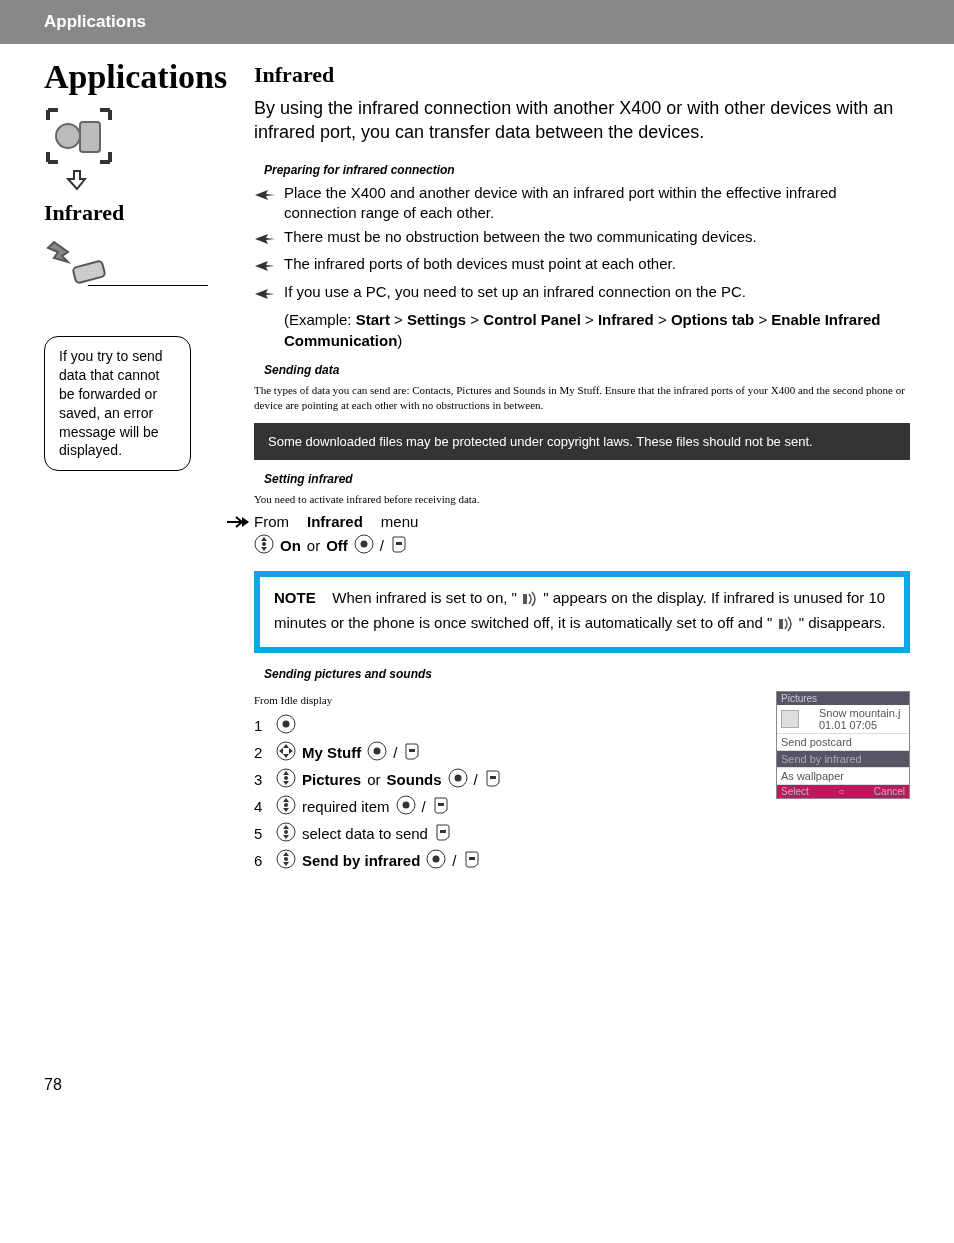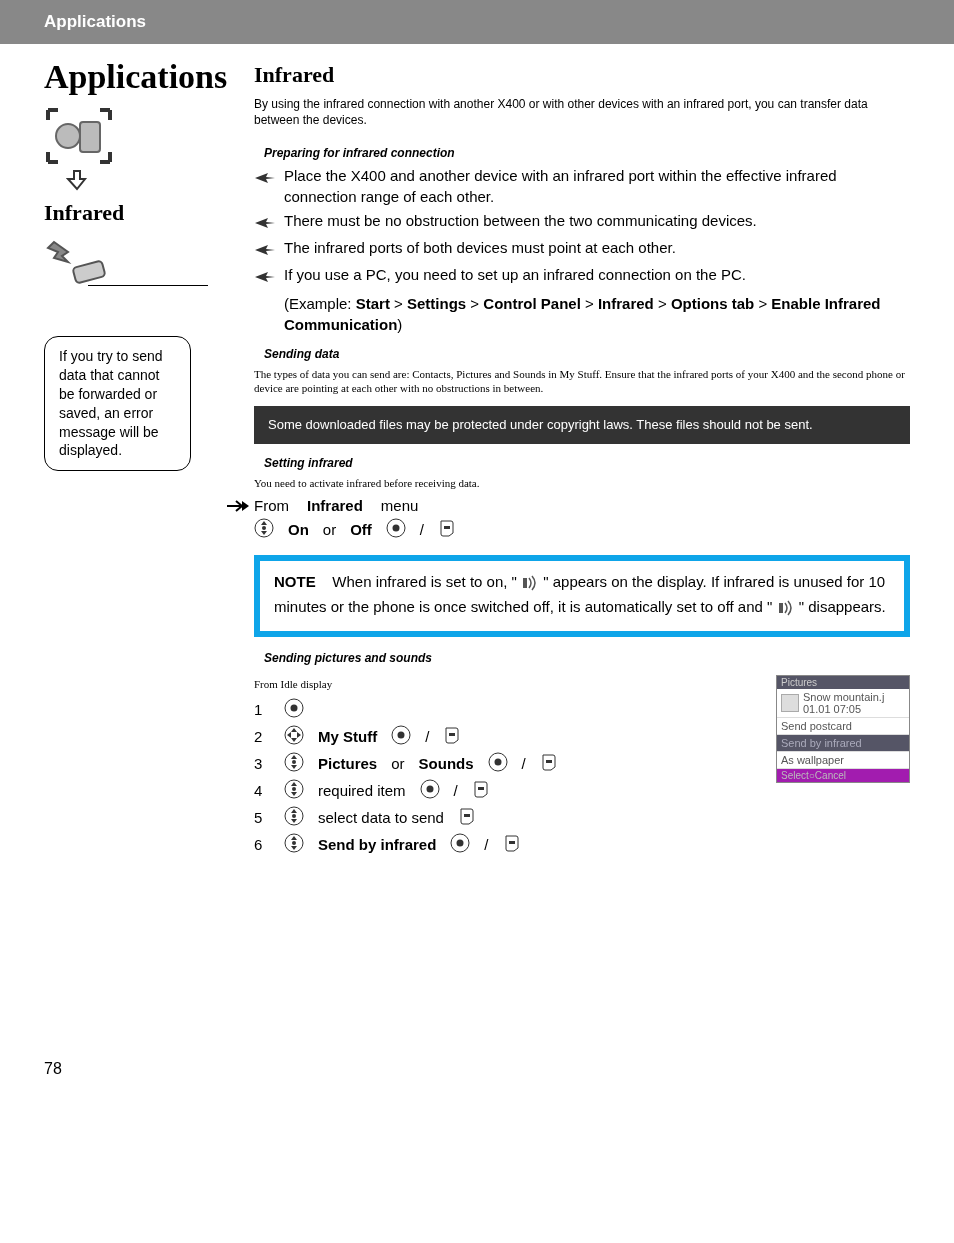--- a/index.html
+++ b/index.html
@@ -55,21 +55,21 @@
       line-height: 1.35;
       width: 147px;
     }
     .sec-title {
       font-family: "Comic Sans MS", cursive;
       font-size: 22px;
       font-weight: bold;
       margin-bottom: 8px;
     }
     .intro {
-      font-size: 12px;
+      font-size: 18px;
       line-height: 1.35;
       margin-bottom: 18px;
     }
     .sub-head {
       font-style: italic;
       font-weight: bold;
       font-size: 12px;
       margin: 12px 0 6px 10px;
     }
     .bullets { margin-bottom: 10px; }
@@ -96,21 +96,21 @@
       color: #fff;
       padding: 10px 14px;
       font-size: 13px;
       line-height: 1.35;
       margin: 10px 0;
     }
     .plain { font-size: 11px; line-height: 1.35; margin: 6px 0; font-family: Liberation Serif, serif; }
     .step-row {
       display: flex;
       align-items: center;
-      gap: 14px;
+      gap: 6px;
       font-size: 15px;
       margin: 4px 0;
     }
     .step-row .num { width: 16px; }
     .from-row {
       display: flex;
       align-items: center;
       gap: 18px;
       font-size: 15px;
       margin: 6px 0 4px 0;
@@ -145,33 +145,33 @@
     }
     .phone-top {
       background: #556;
       color: #ccc;
       padding: 1px 4px;
       font-size: 10px;
     }
     .phone-row {
       display: flex;
       align-items: center;
-      gap: 4px;
+      gap: 20px;
       padding: 2px 4px;
       border-bottom: 1px solid #ddd;
     }
     .phone-sel {
       background: #556;
       color: #aab;
     }
     .phone-bottom {
-      background: #a21caf;
+      background: #be185d;
       color: #bbb;
       display: flex;
-      justify-content: flex-start;
+      justify-content: space-between;
       padding: 1px 4px;
       font-size: 10px;
     }
     .thumb {
       width: 18px; height: 18px; background: #ddd; border: 1px solid #aaa;
     }
     .page-num {
       font-size: 16px;
       margin-top: 200px;
     }

